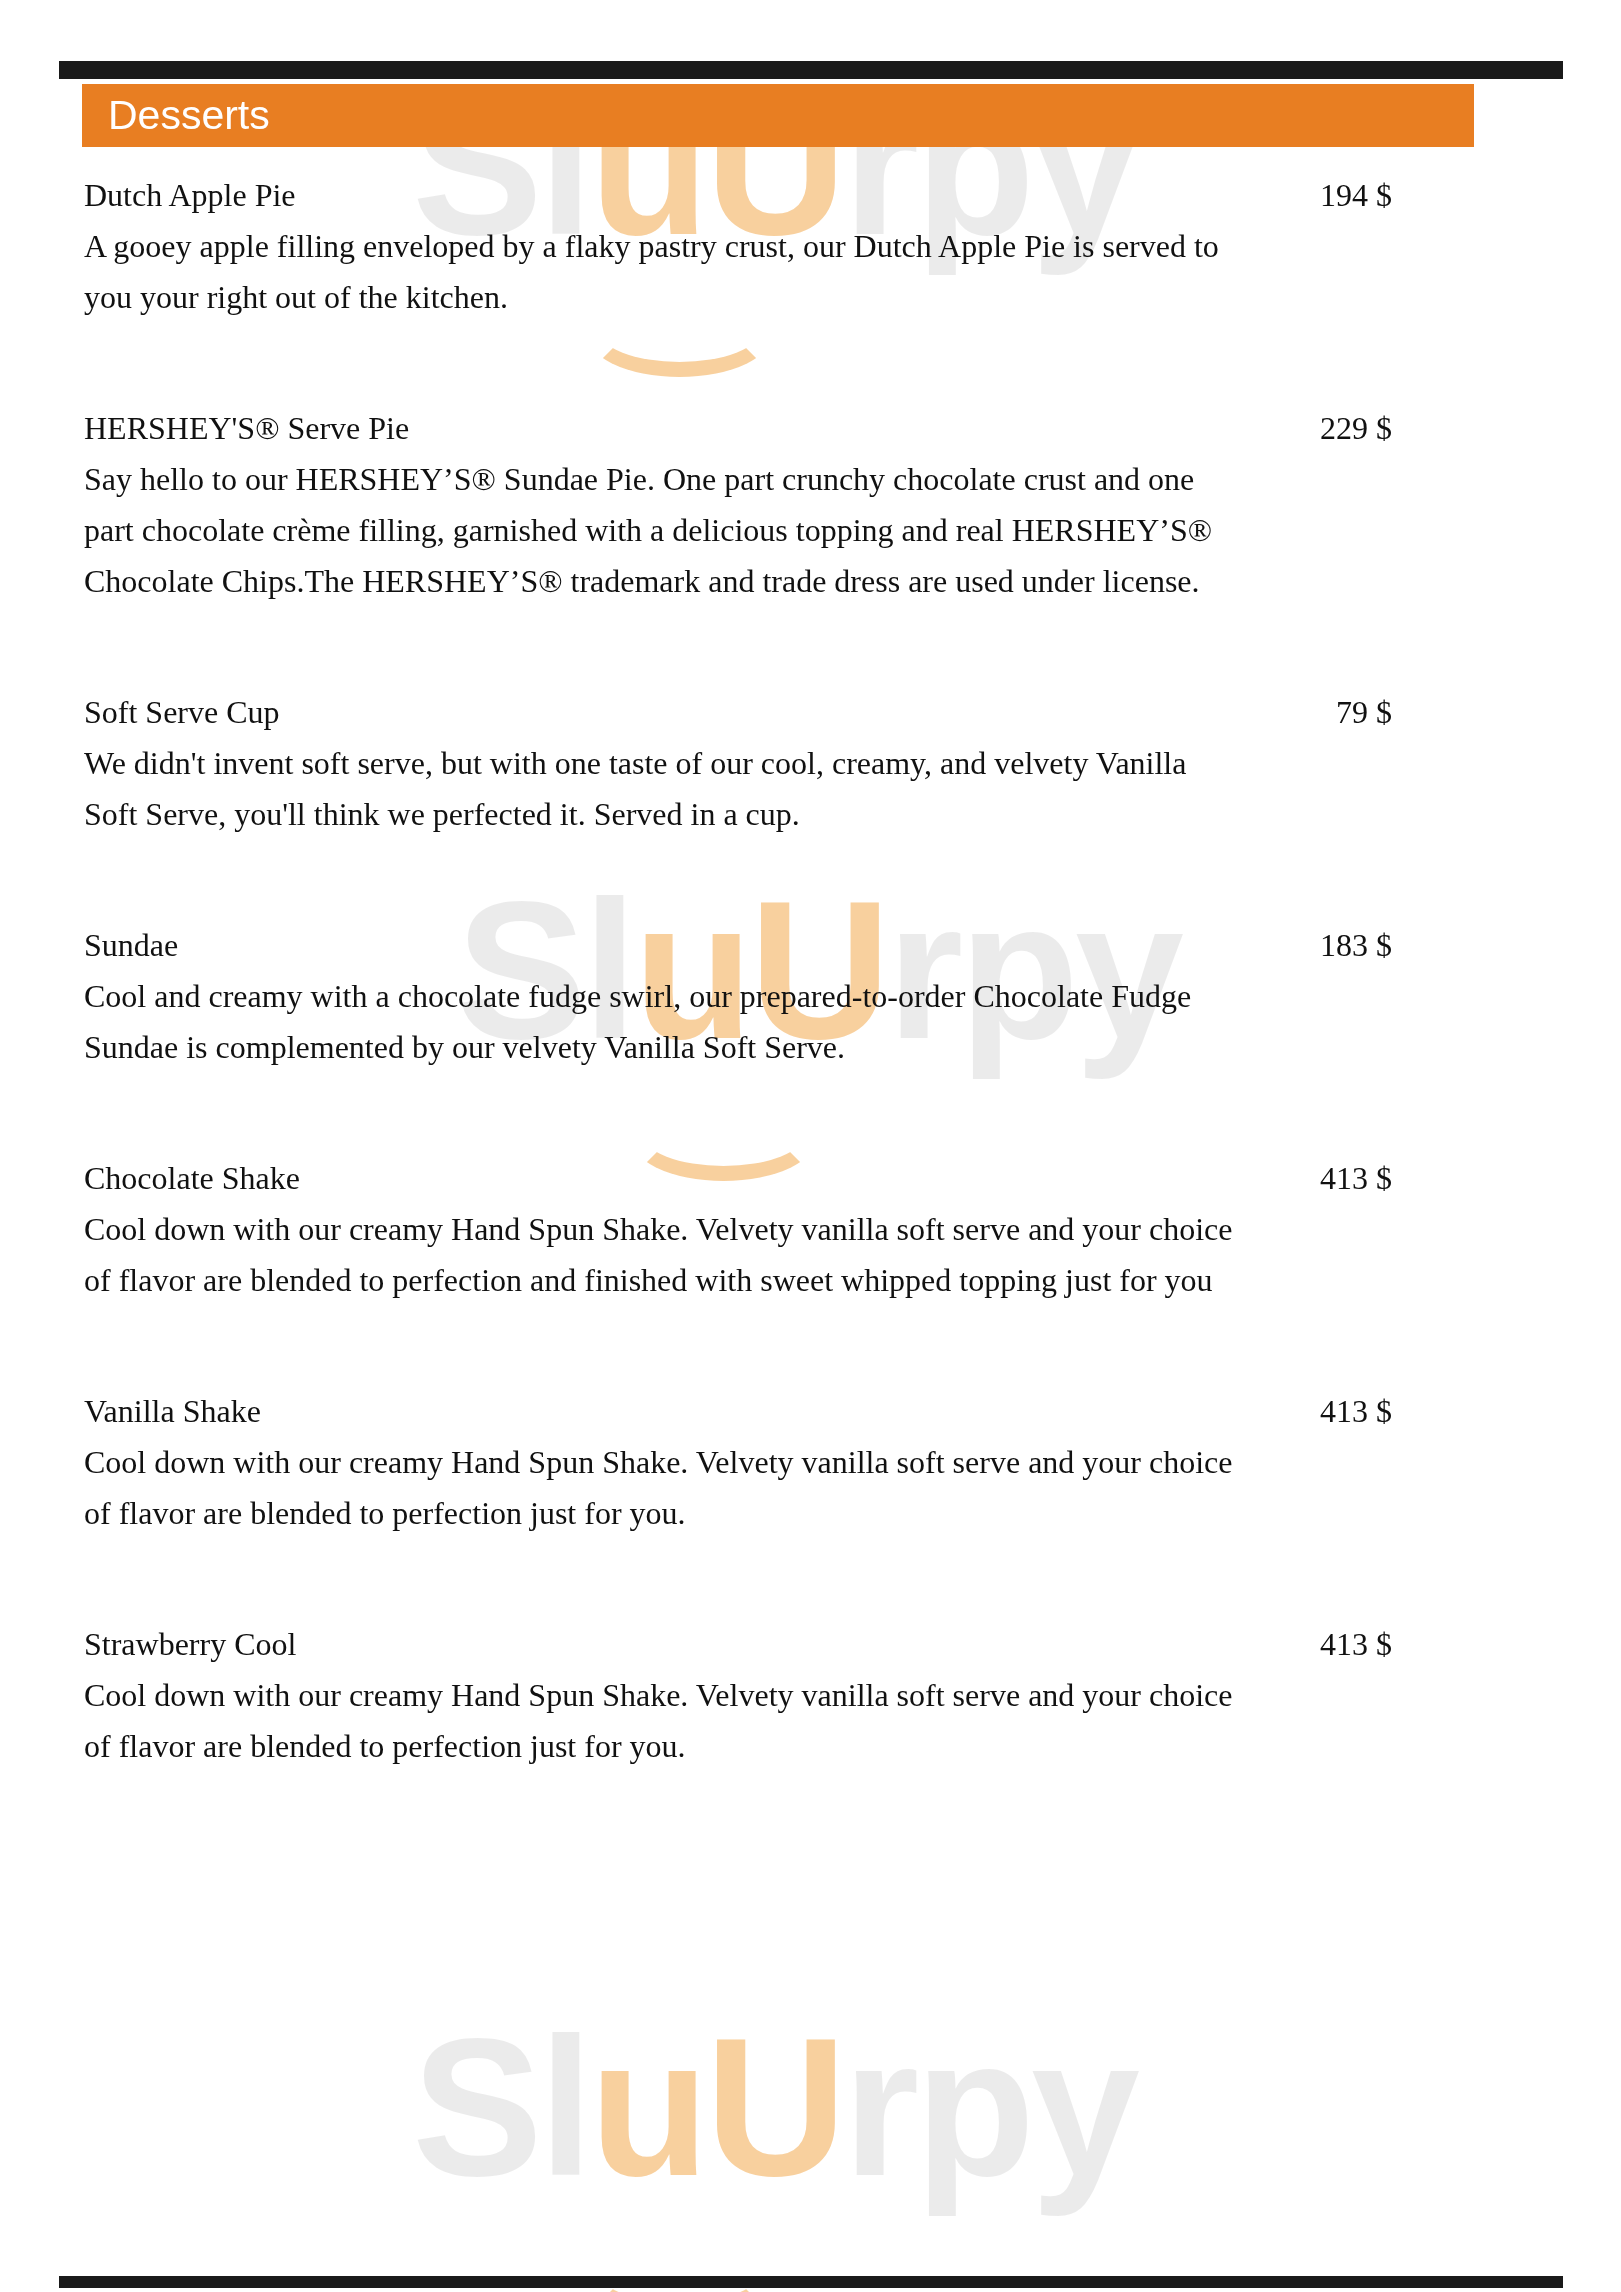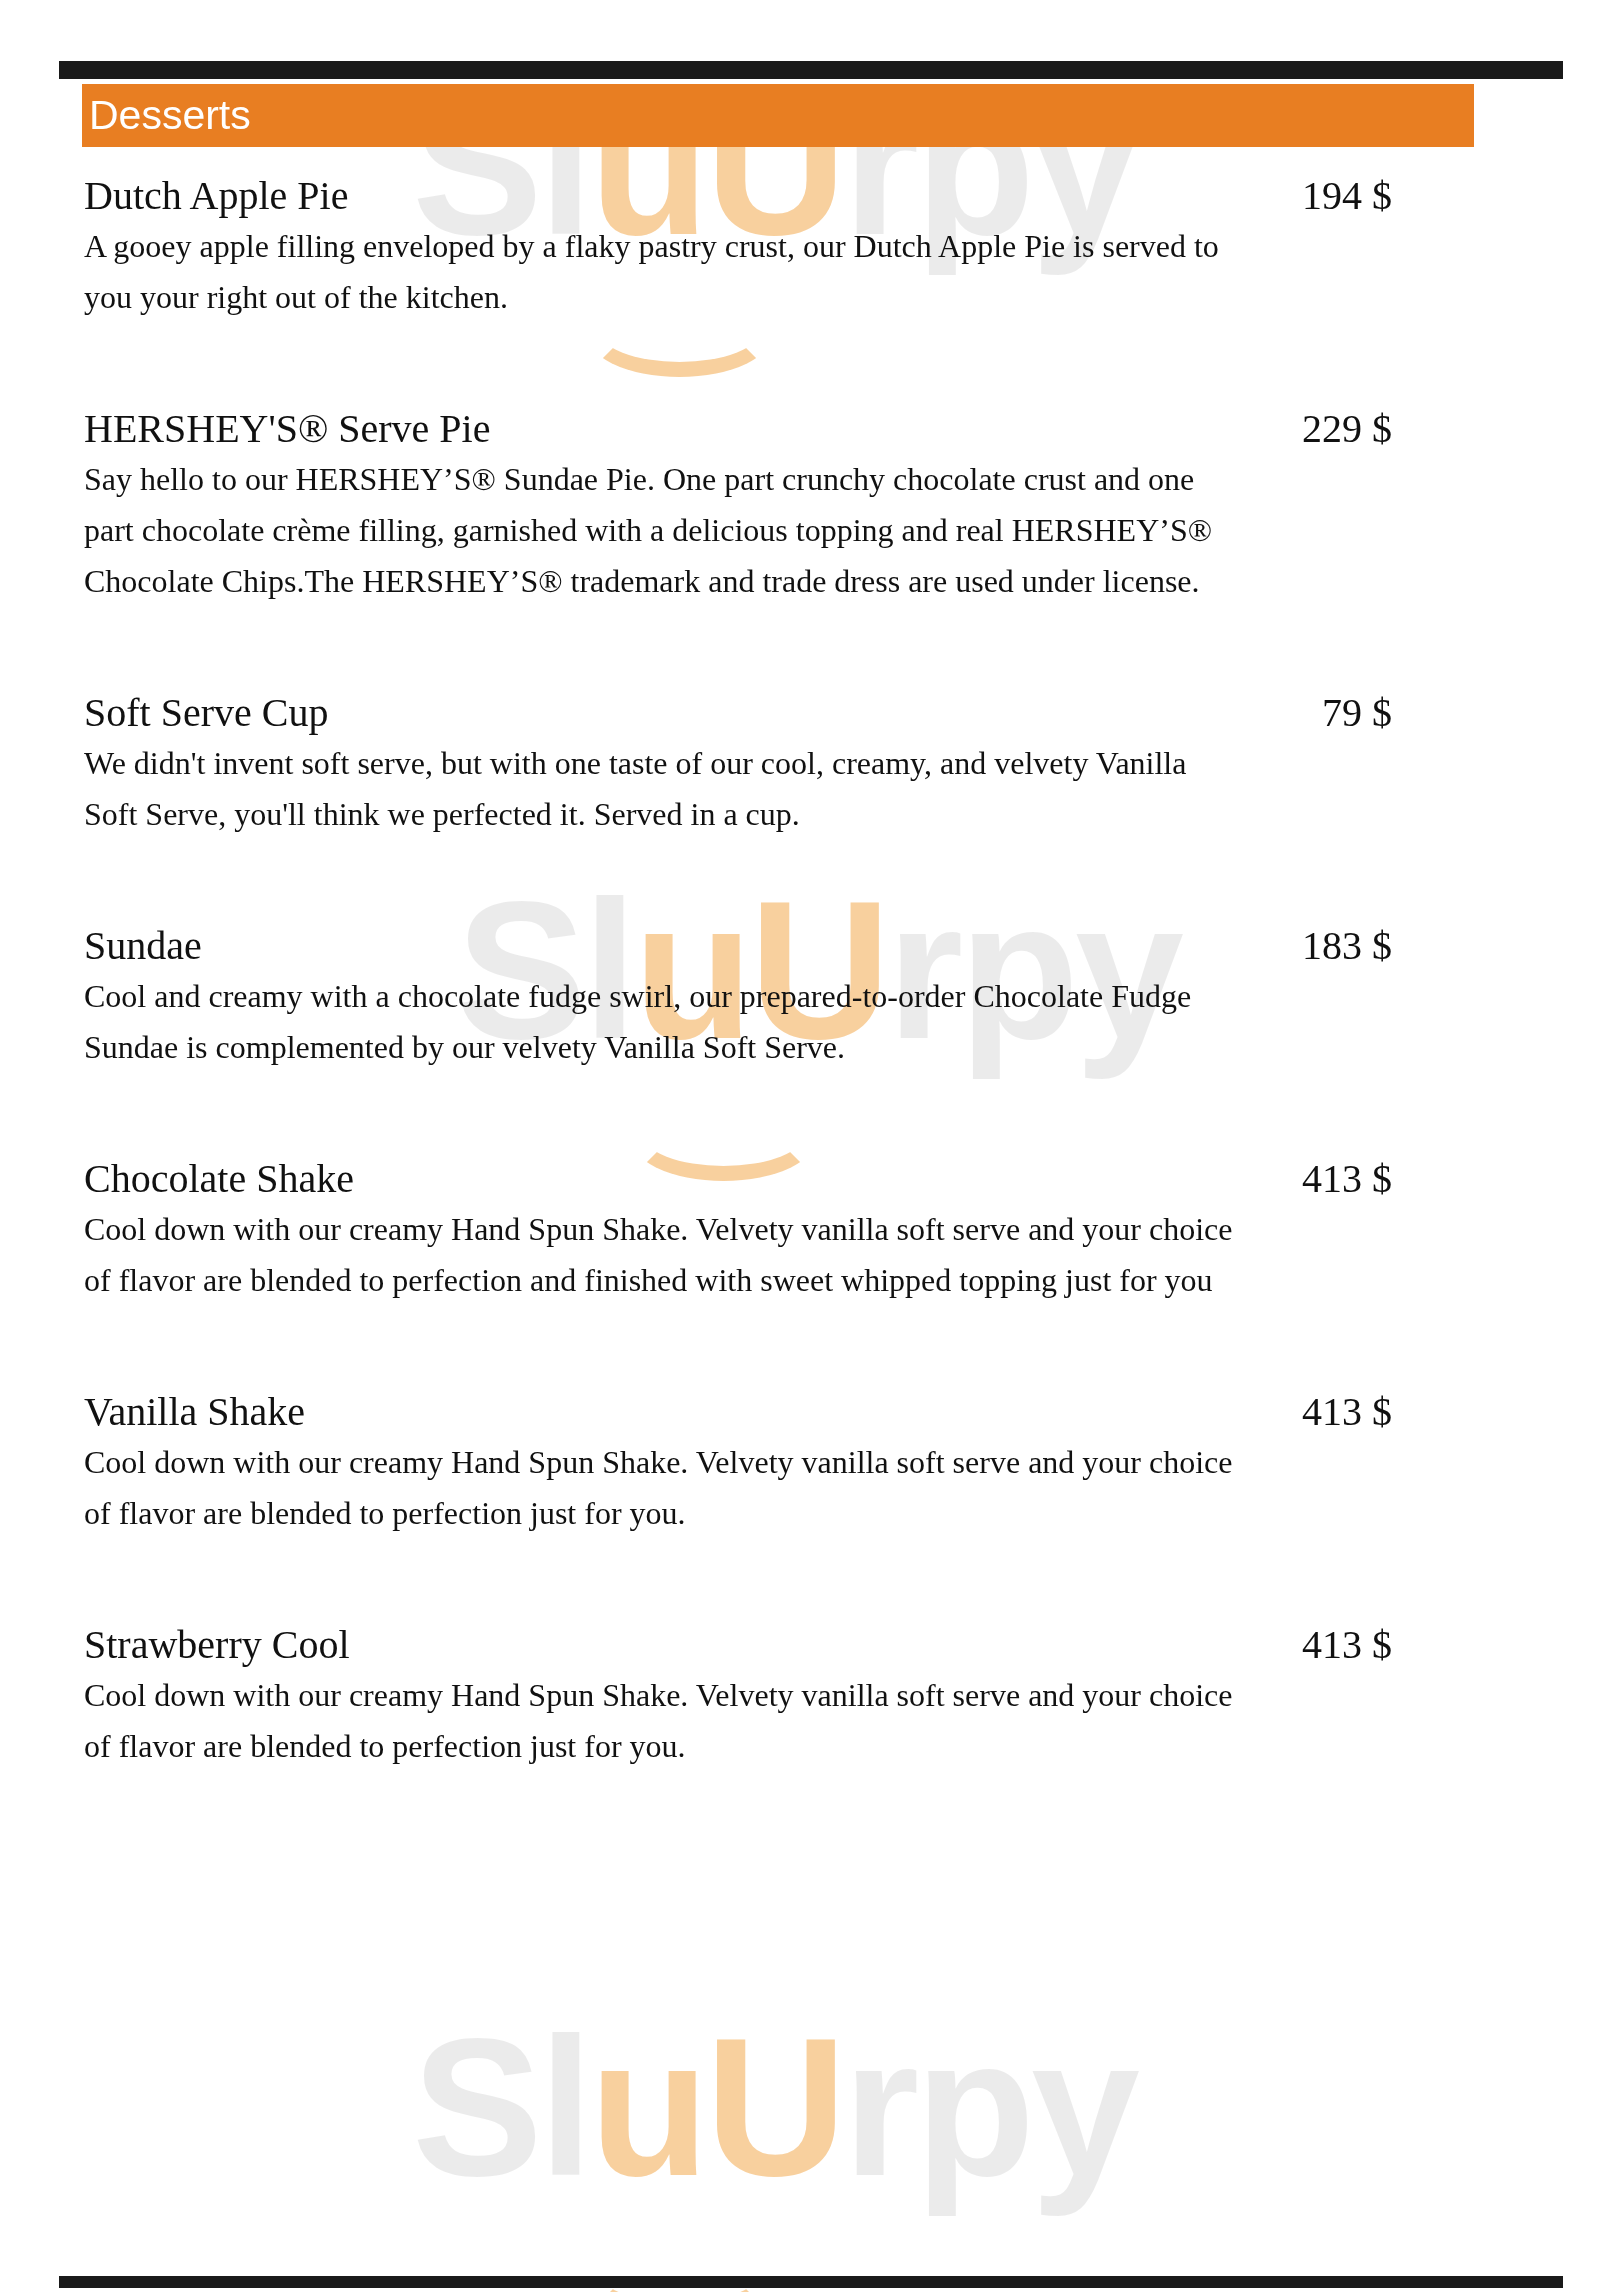--- a/index.html
+++ b/index.html
@@ -52,38 +52,38 @@
     position:absolute;left:59px;top:2276px;
     width:1504px;height:11.8px;
     background:var(--bar-black);
     z-index:1;
   }
   .section-header{
     position:absolute;left:82px;top:84px;
     width:1392px;height:63px;
     background:var(--header-bg);
     display:flex;align-items:center;
-    padding-left:7px;
+    padding-left:26px;
   }
   .section-title{
     font-family:"Liberation Sans", sans-serif;
     font-size:41px;
     color:#ffffff;
     font-weight:normal;
   }
   .menu-list{
     position:absolute;left:84px;top:147px;
     width:1313px;
     padding-top:22.5px;
   }
   .menu-item{margin-bottom:80px;}
   .item-row{
     display:flex;justify-content:space-between;align-items:baseline;
     width:1308px;
-    font-size:40px;line-height:51px;
+    font-size:32px;line-height:51px;
   }
   .item-name{white-space:nowrap;}
   .item-price{white-space:nowrap;text-align:center;}
   .item-desc{
     font-size:32px;line-height:51px;
     max-width:1161px;
   }
 </style>
 </head>
 <body>

